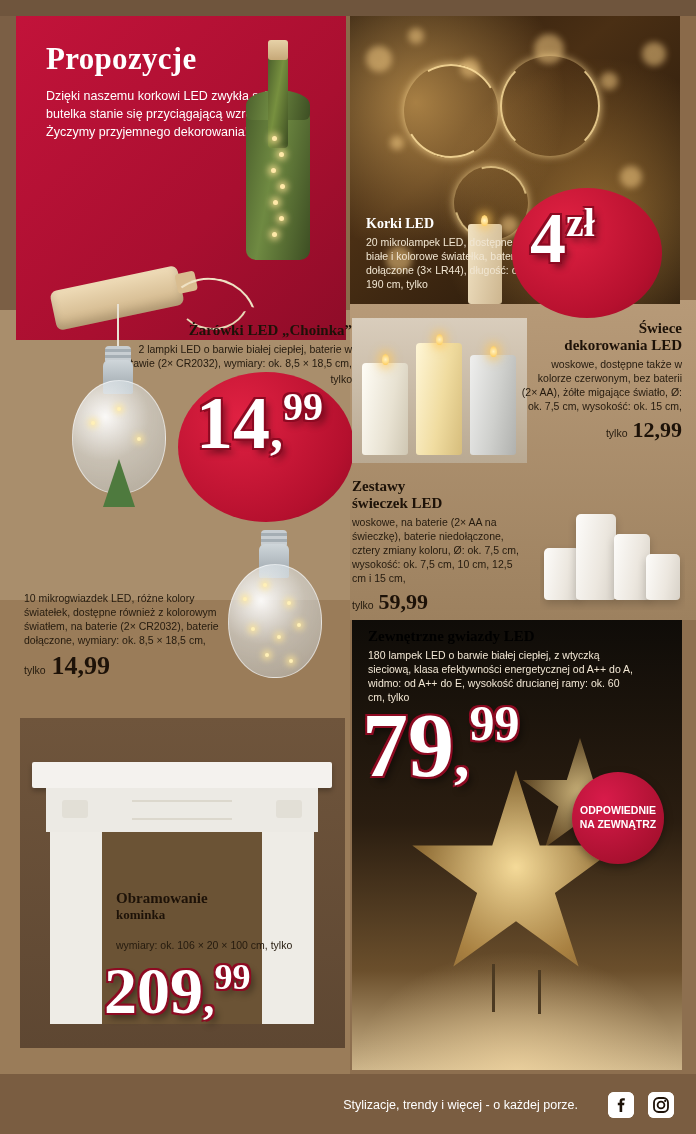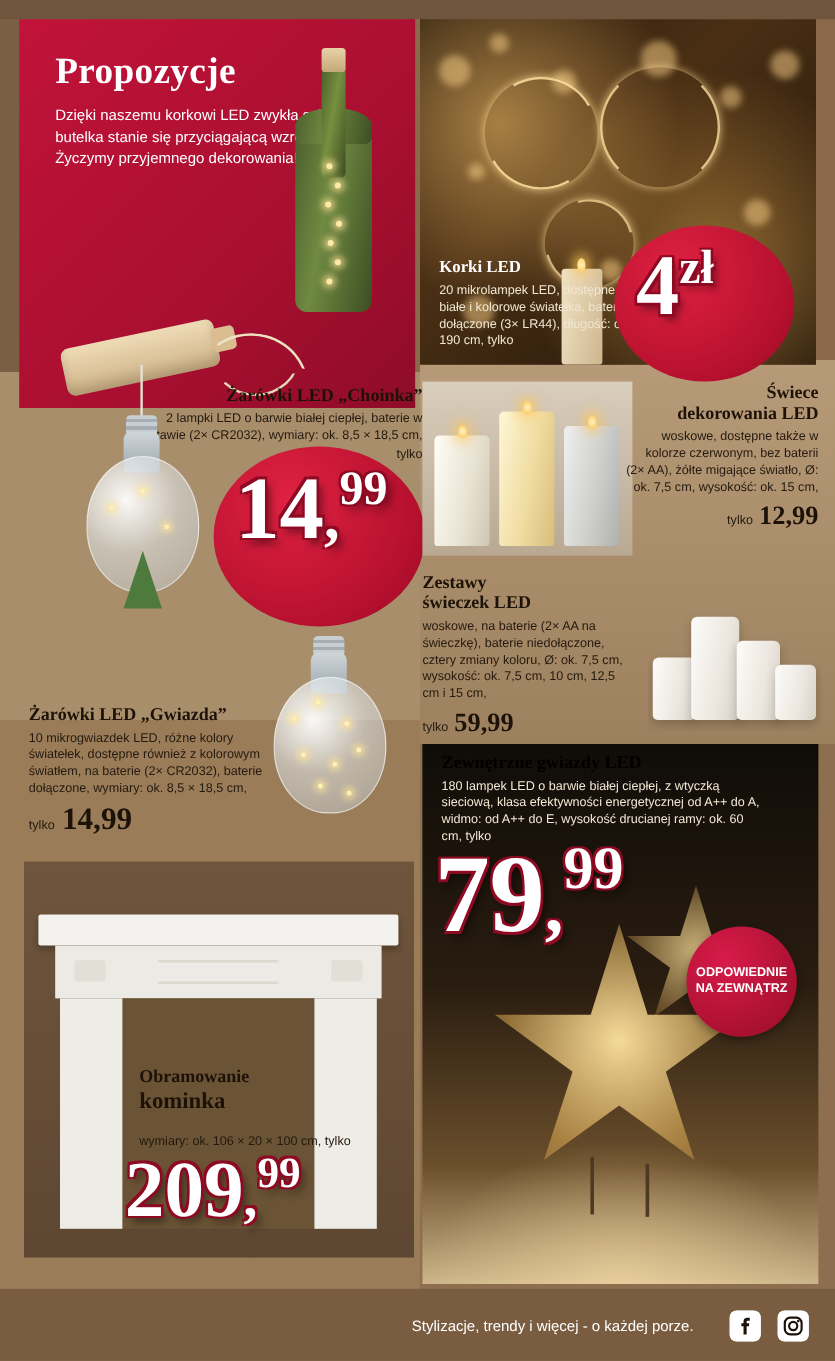--- a/index.html
+++ b/index.html
@@ -342,42 +342,41 @@
     <div class="spark" style="left:58px; top:36px;"></div>
     <div class="spark" style="left:22px; top:62px;"></div>
     <div class="spark" style="left:48px; top:70px;"></div>
     <div class="spark" style="left:68px; top:58px;"></div>
     <div class="spark" style="left:36px; top:88px;"></div>
     <div class="spark" style="left:60px; top:94px;"></div>
   </div>
 </div>
 
 <div class="panel" style="left:24px; top:588px; width:212px;">
-  <div class="ptitle" style="font-size:15px; color:#1d1208;">Żarówki LED „Gwiazda”</div>
   <div class="pdesc" style="color:#241a0e; margin-top:4px;">10 mikrogwiazdek LED, różne kolory światełek, dostępne również z kolorowym światłem, na baterie (2× CR2032), baterie dołączone, wymiary: ok. 8,5 × 18,5 cm,</div>
   <div style="margin-top:3px; display:flex; align-items:baseline; gap:6px;">
     <span class="pdesc" style="color:#241a0e;">tylko</span>
     <span class="price-dark" style="font-size:26px; color:#1d1208;"><span>14</span><span>,</span><span>99</span></span>
   </div>
 </div>
 
 <div class="photo ph-fireplace">
   <div class="fp-top"></div>
   <div class="fp-frieze"></div>
   <div class="fp-carve" style="left:42px;"></div>
   <div class="fp-carve" style="left:256px;"></div>
   <div style="position:absolute; left:112px; top:82px; width:100px; height:16px; border-top:2px solid #dcd8cd; border-bottom:2px solid #dcd8cd;"></div>
   <div class="fp-inner"></div>
   <div class="fp-left"></div>
   <div class="fp-right"></div>
 </div>
 
 <div class="panel" style="left:116px; top:890px; width:200px;">
   <div class="ptitle" style="font-size:15px; color:#1d1208;">Obramowanie</div>
-  <div class="ptitle" style="font-size:19px; color:#1d1208;">kominka</div>
+  <div class="ptitle" style="font-size:13px; color:#1d1208;">kominka</div>
   <div class="pdesc" style="color:#241a0e; margin-top:16px;">wymiary: ok. 106 × 20 × 100 cm, tylko</div>
 </div>
 
 <div class="price" style="left:104px; top:960px;">
   <span class="int" style="font-size:66px;">209</span><span class="sep" style="font-size:46px;">,</span><span class="dec" style="font-size:36px; vertical-align:24px;">99</span>
 </div>
 
 <div class="photo ph-outdoor">
 
   <div style="position:absolute; left:56px; top:150px; width:216px; height:216px;">

